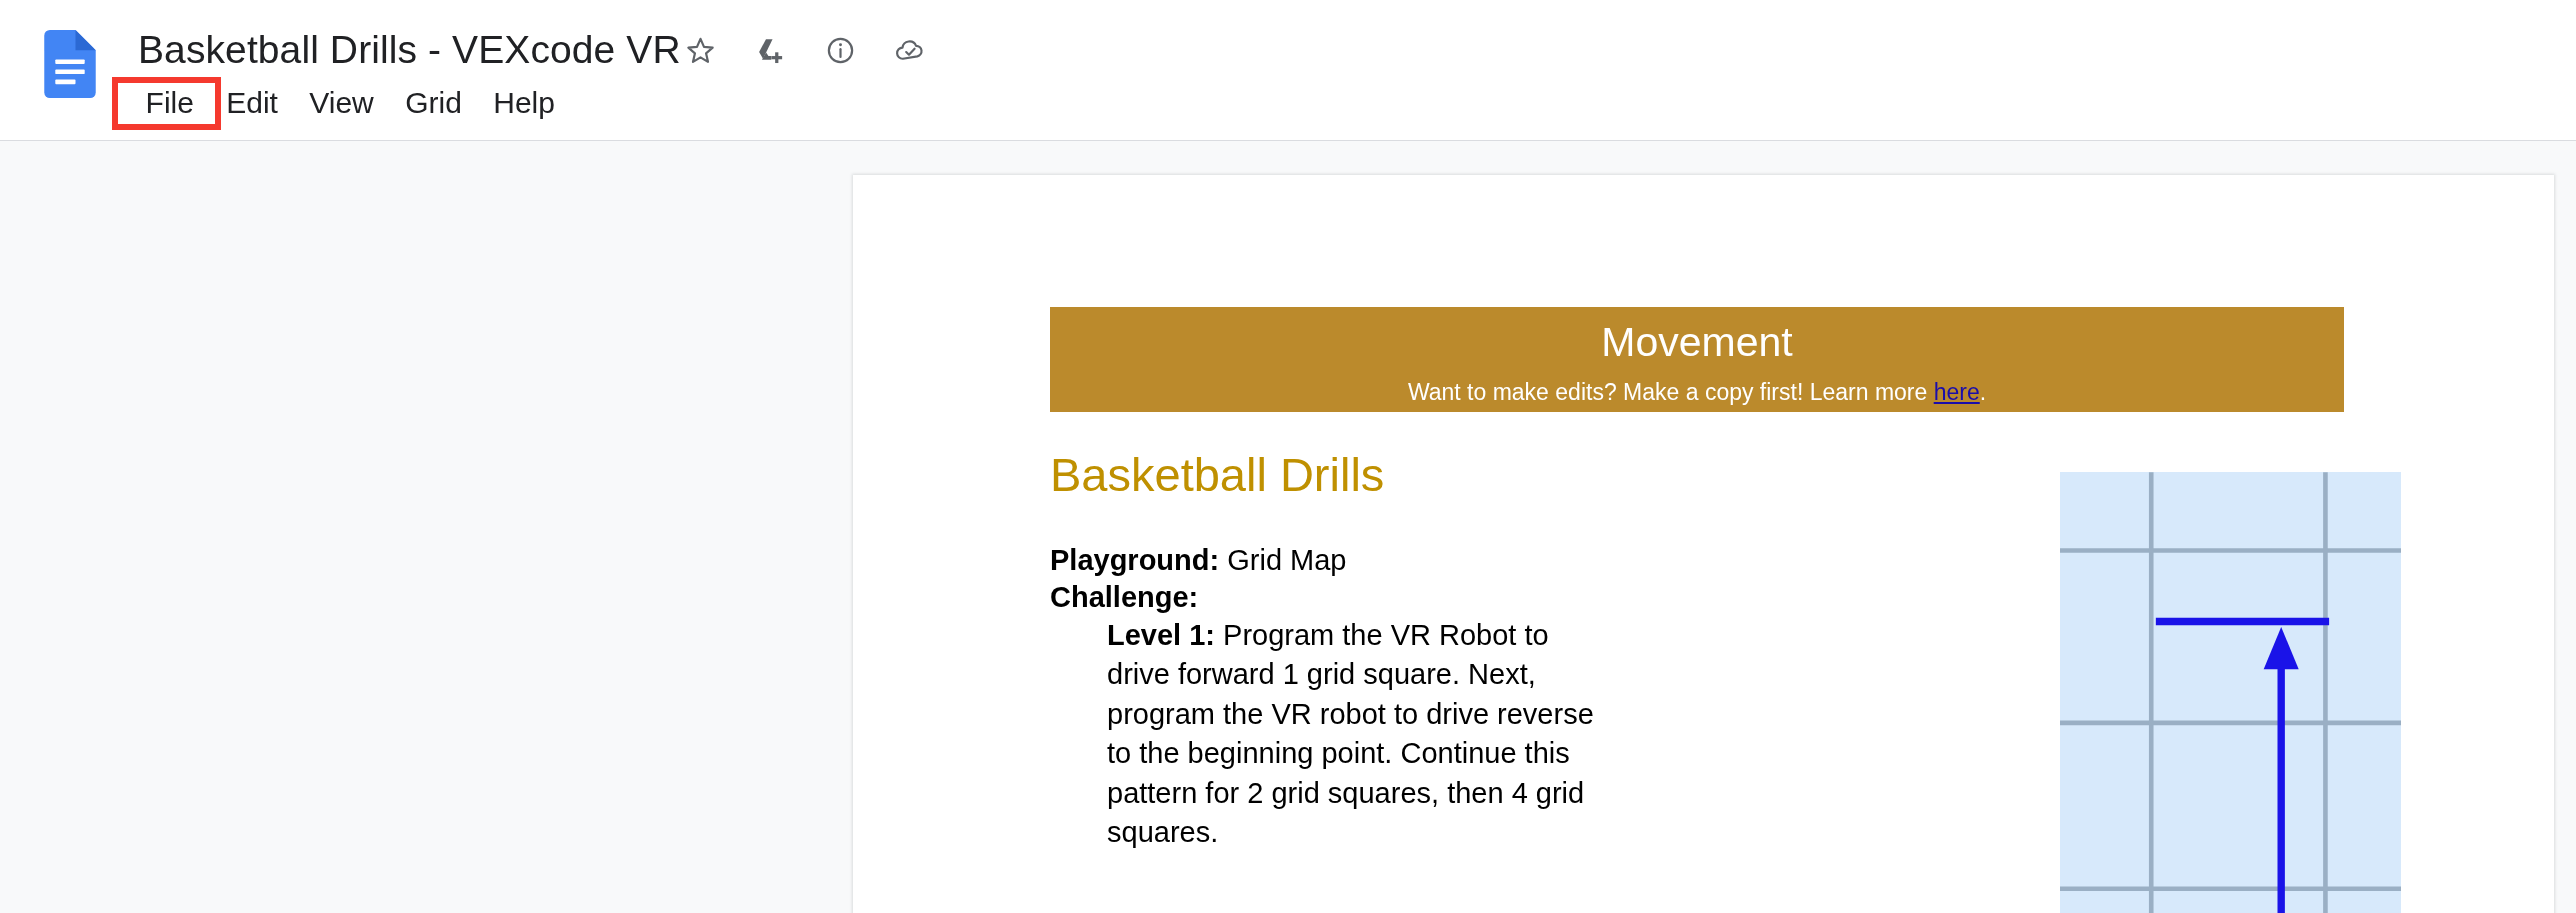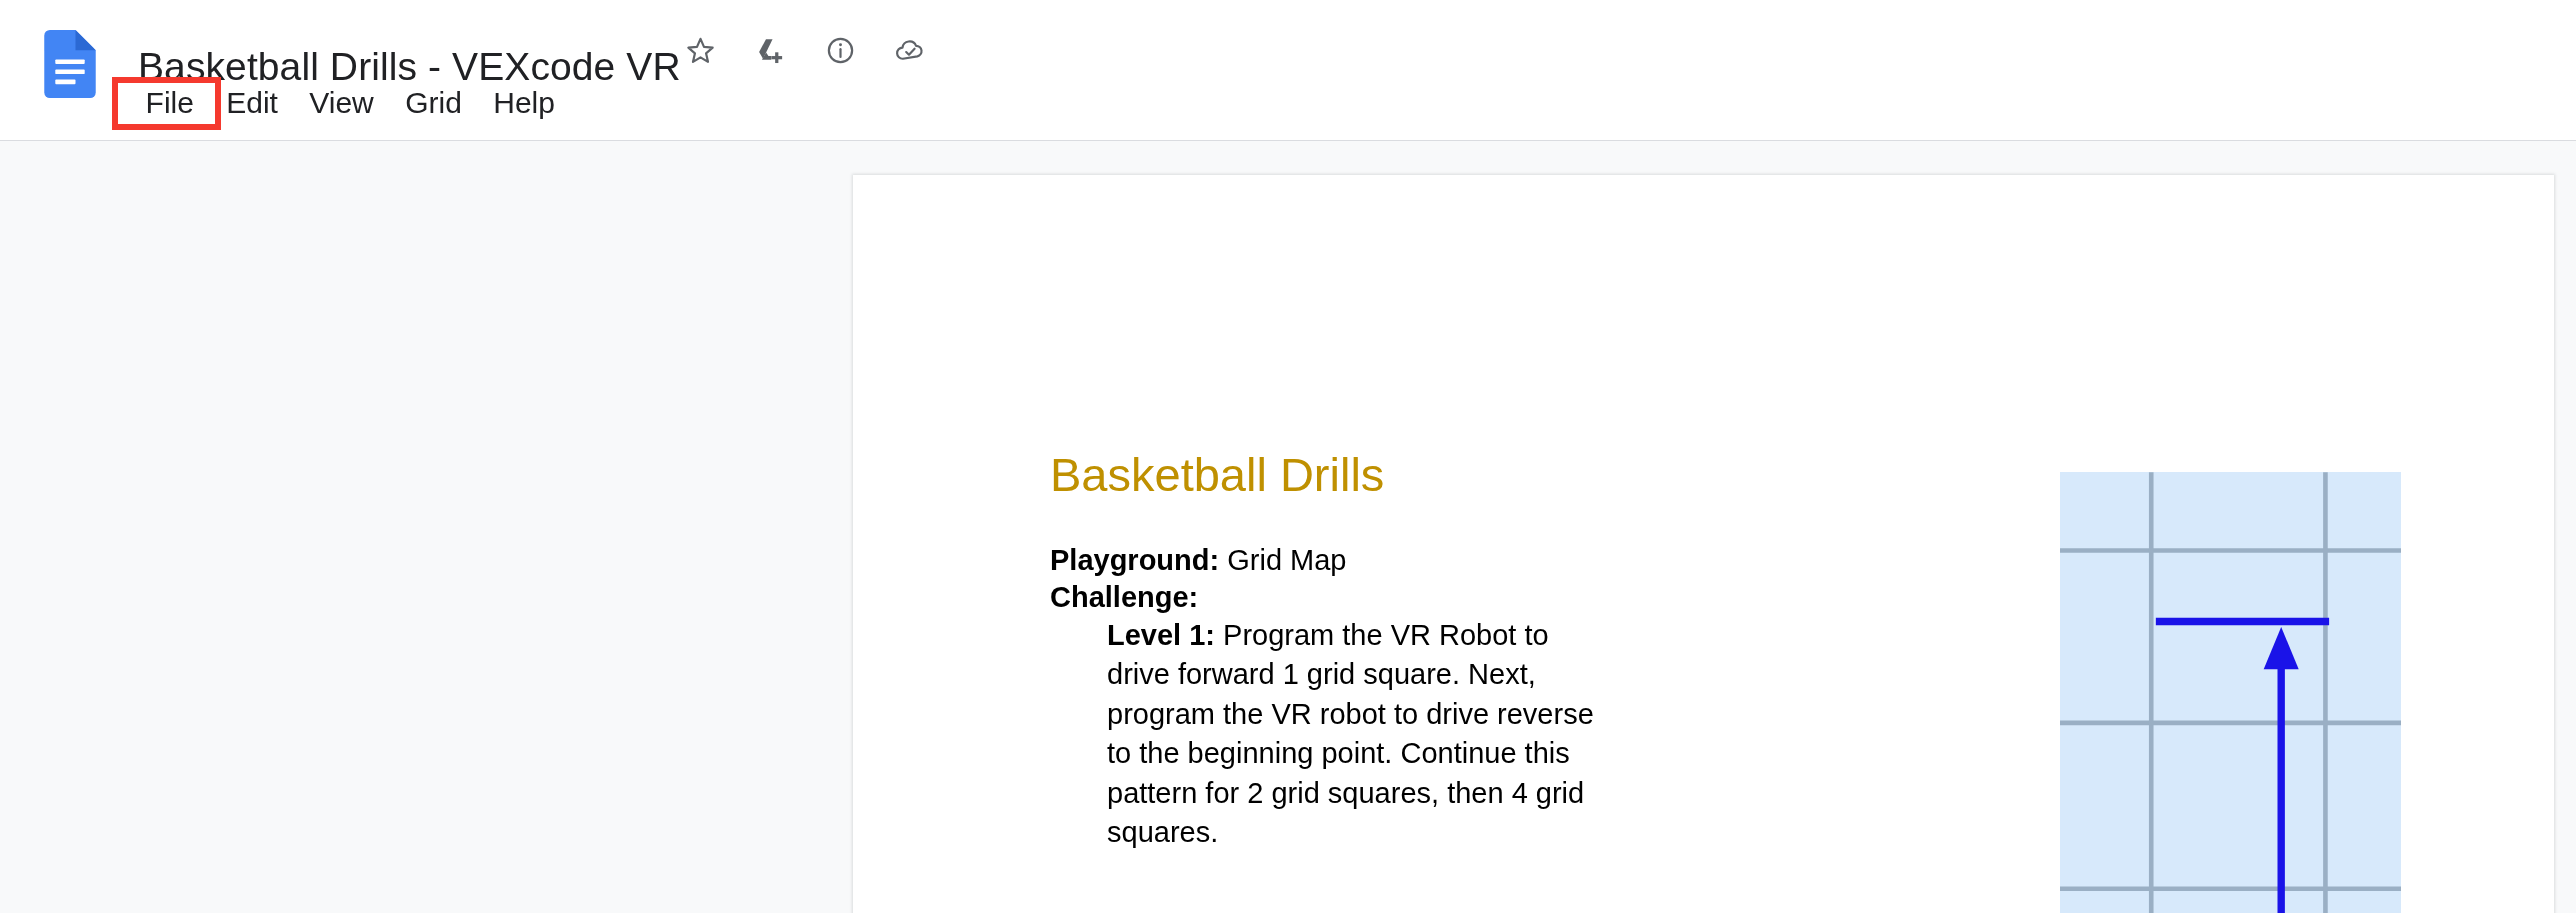--- a/index.html
+++ b/index.html
@@ -43,21 +43,20 @@
     height: 68px;
   }
 
   .title-row {
     position: absolute;
     left: 138px;
     top: 26px;
     height: 48px;
     display: flex;
     align-items: center;
-    margin-top: 17px;
   }
   .doc-title {
     font-size: 39px;
     color: #202124;
     letter-spacing: 0.1px;
     white-space: nowrap;
     line-height: 48px;
   }
 
   .title-icons {
@@ -266,20 +265,24 @@
       <span class="menu-item">Grid</span>
       <span class="menu-item">Help</span>
     </div>
 
     <div class="highlight-box"></div>
   </div>
 
   <div class="canvas">
     <div class="page">
 
+      <div class="banner">
+        <div class="banner-title">Movement</div>
+        <div class="banner-sub"><span>Want to make edits? Make a copy first! Learn more </span><span class="banner-link">here</span><span>.</span></div>
+      </div>
 
       <div class="doc-heading">Basketball Drills</div>
 
       <div class="doc-p playground"><b>Playground:</b><span> Grid Map</span></div>
 
       <div class="doc-p challenge"><b>Challenge:</b></div>
 
       <div class="doc-level"><b>Level 1:</b><span> Program the VR Robot to drive forward 1 grid square. Next, program the VR robot to drive reverse to the beginning point. Continue this pattern for 2 grid squares, then 4 grid squares.</span></div>
 
       <div class="gridmap">

